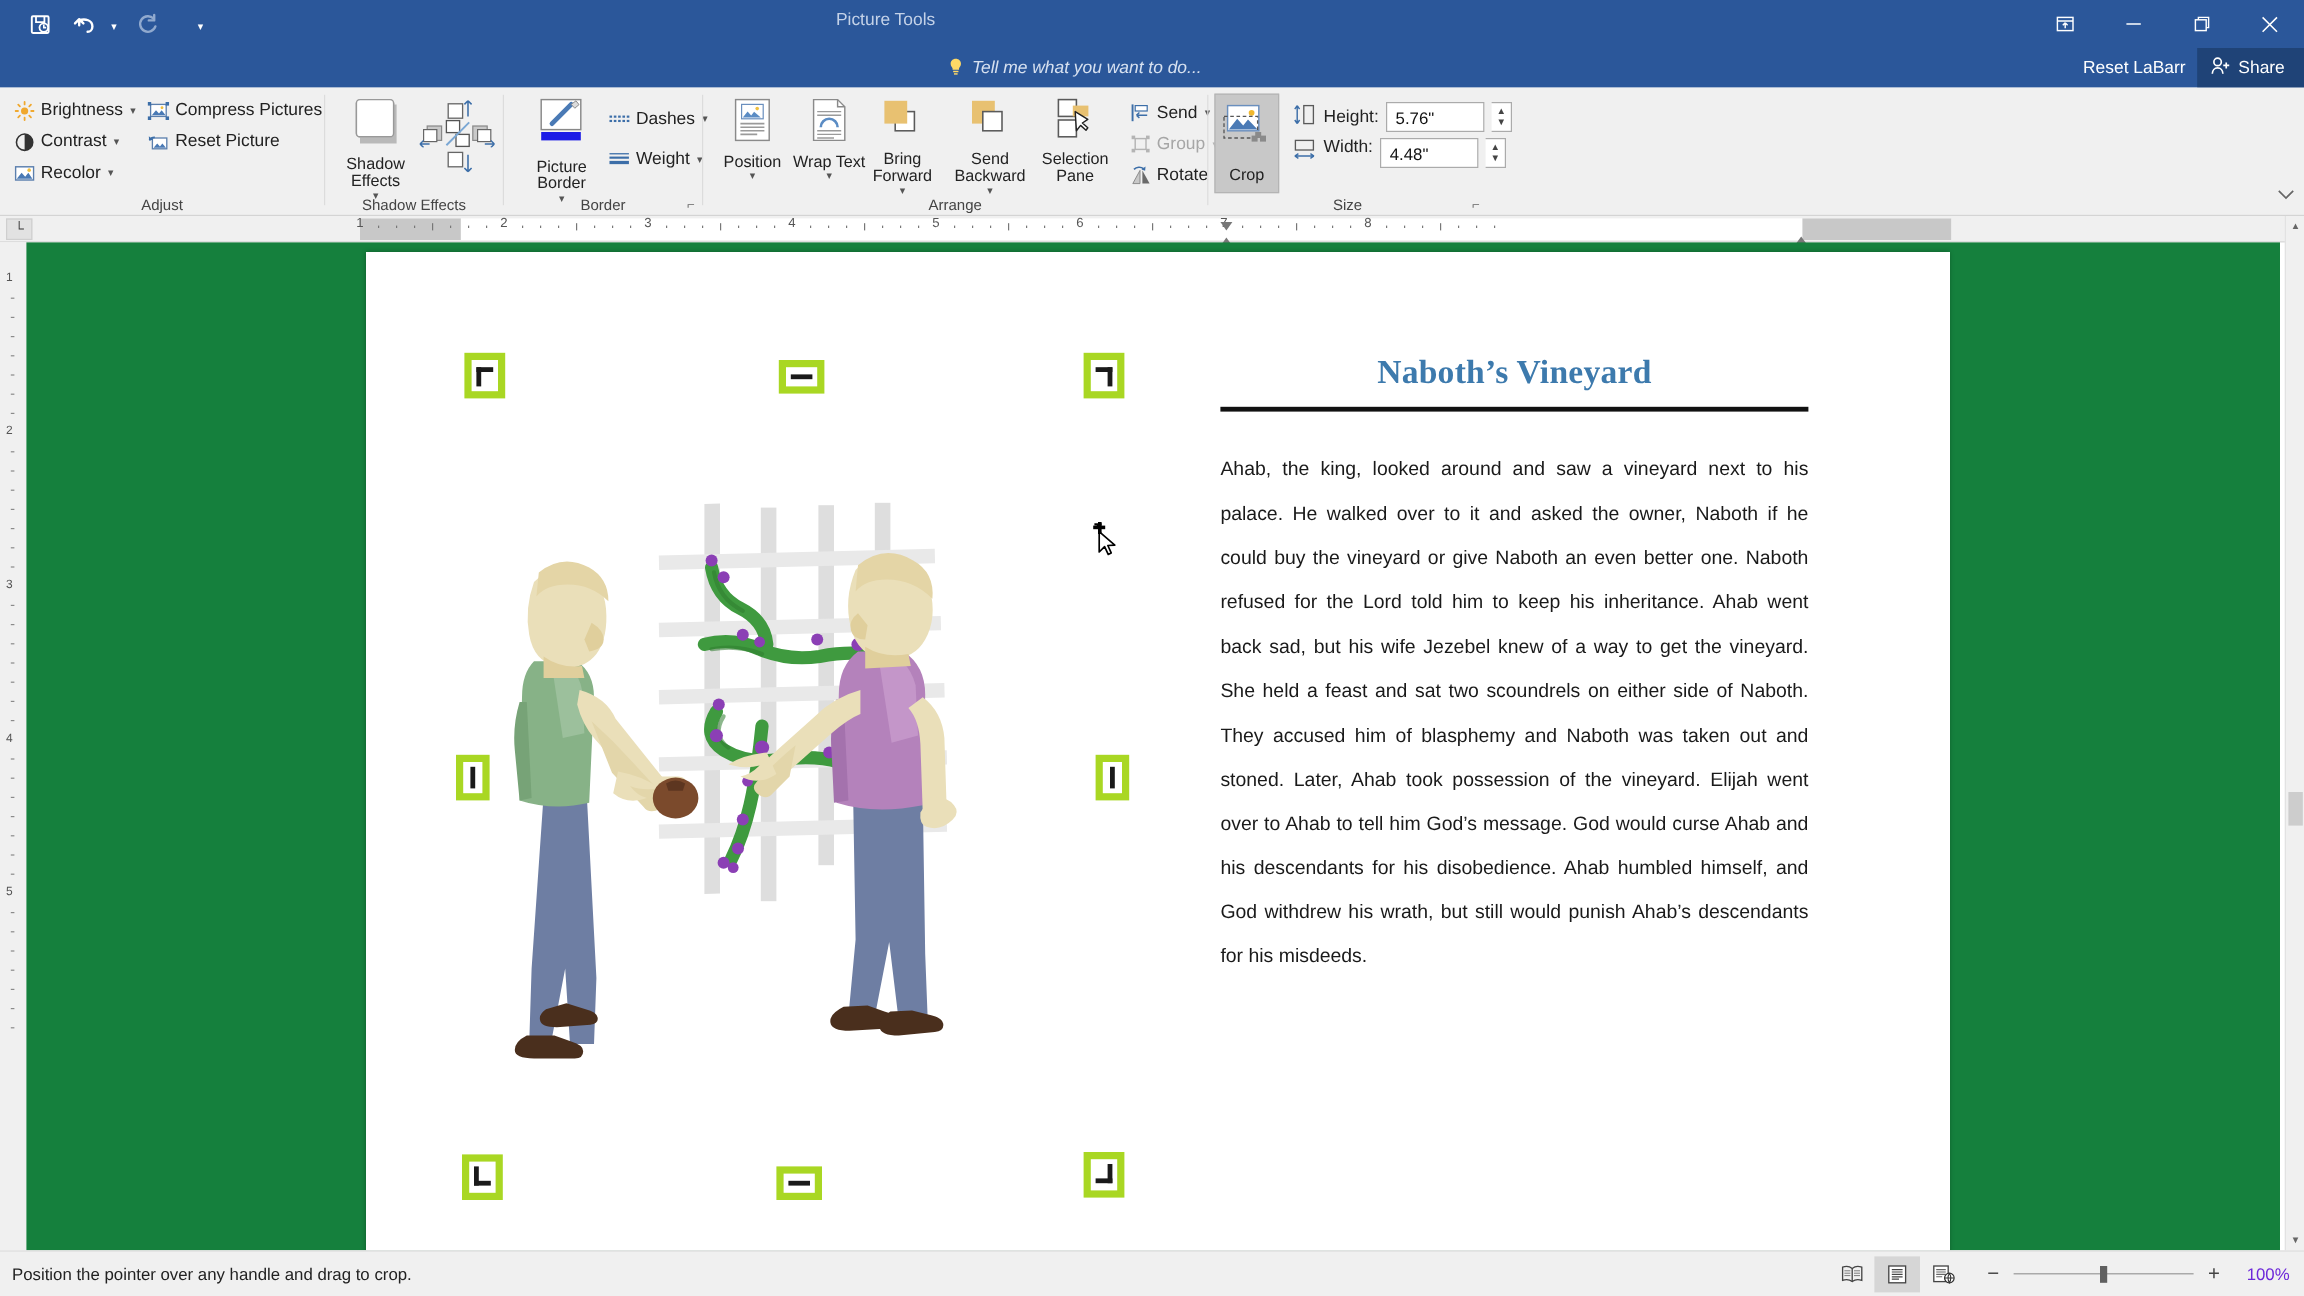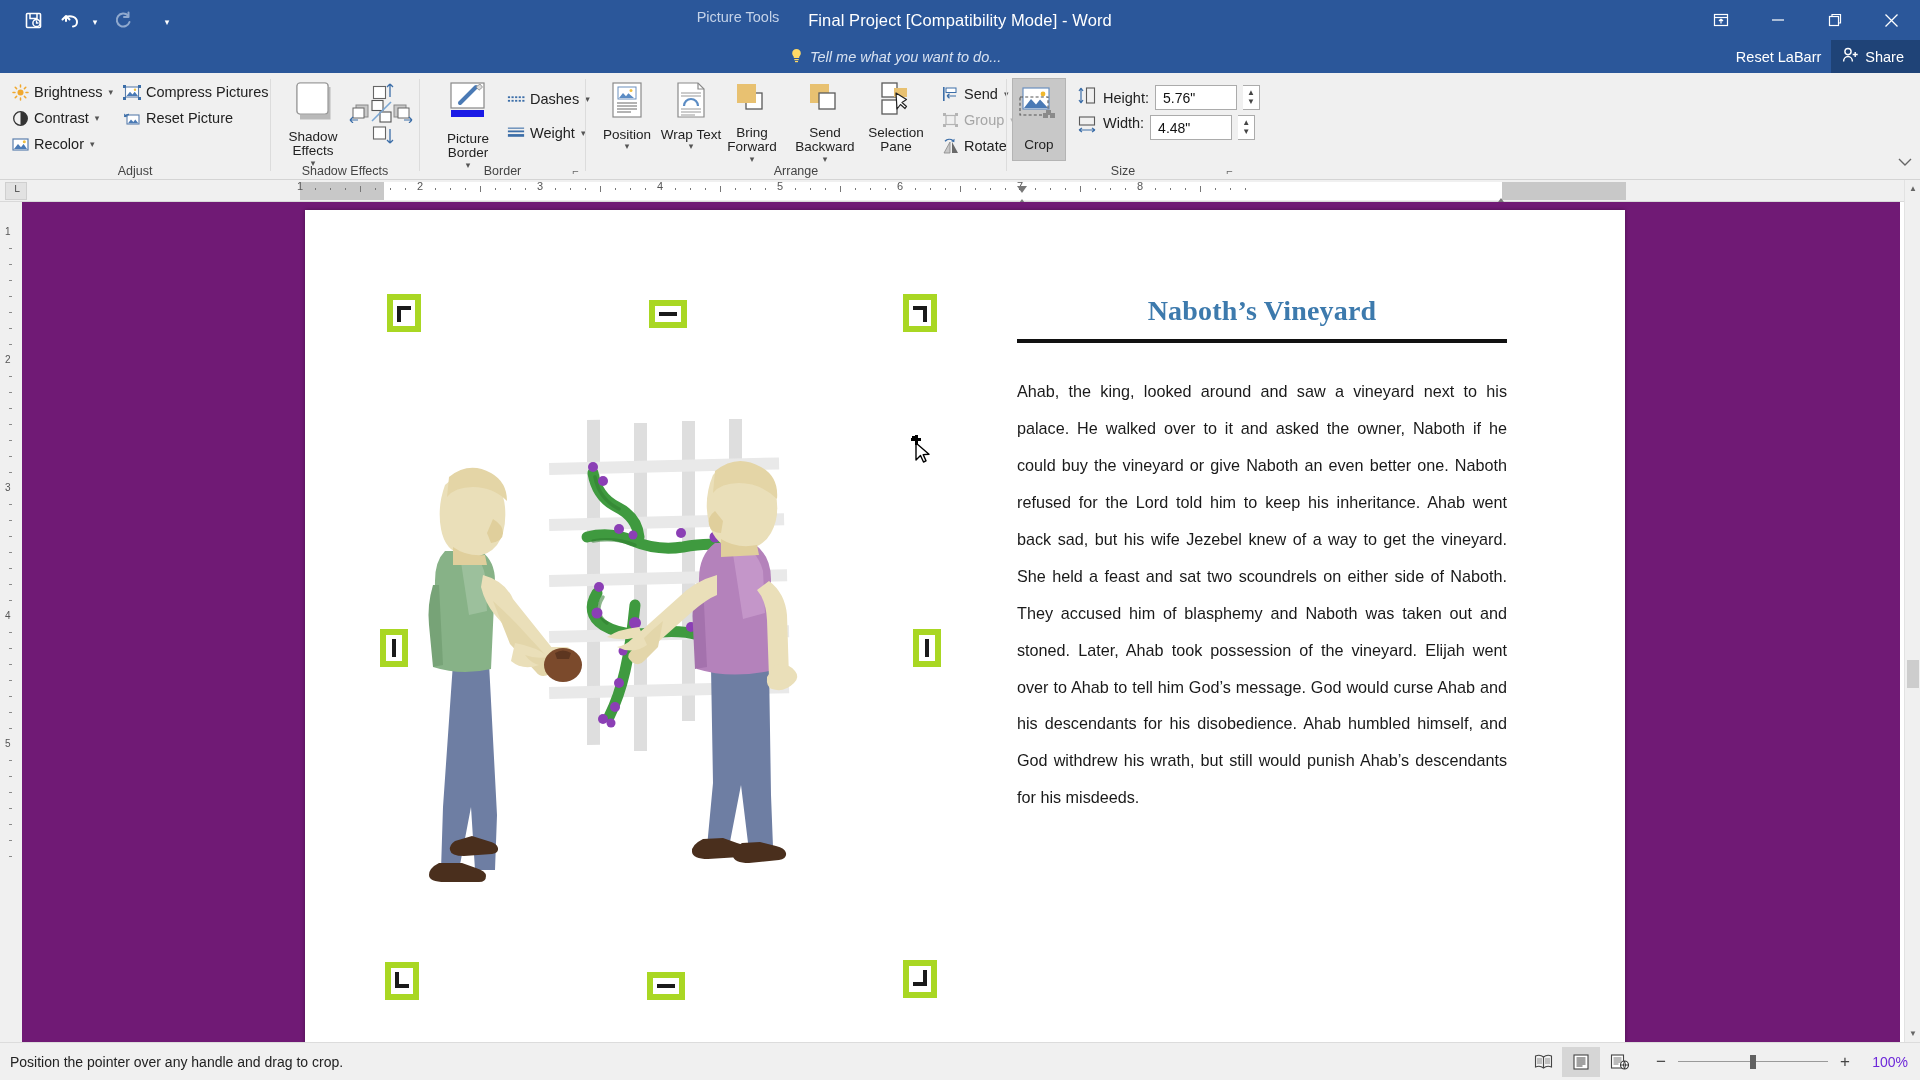--- a/index.html
+++ b/index.html
@@ -127,21 +127,21 @@
   .vruler {
     position: absolute; left: 0; top: 202px; width: 22px; height: 840px;
     background: #f0f0f0;
   }
   .vtick { position: absolute; left: 9px; width: 3px; height: 1px; background: #8a8a8a; }
   .vnum { position: absolute; left: 5px; font-size: 10px; color: #555; }
 
   
   .docarea {
     position: absolute; left: 22px; top: 202px; width: 1878px; height: 840px;
-    background: #701a75; overflow: hidden;
+    background: #15803d; overflow: hidden;
   }
   .page {
     position: absolute; left: 283px; top: 8px; width: 1320px; height: 872px;
     background: #fff; box-shadow: 0 0 4px rgba(0,0,0,.35);
   }
 
   
   .article { position: absolute; left: 712px; top: 85px; width: 490px; }
   .article h1 {
     font-family: "Liberation Serif", serif;
@@ -219,21 +219,20 @@
       <div class="qat-btn disabled">
         <svg width="19" height="18" viewBox="0 0 19 18">
             <path d="M14 4.5 A6.5 6.5 0 1 0 15.5 11" stroke="#90a9ce" stroke-width="2" fill="none" stroke-linecap="round"></path>
             <path d="M14.5 1.5 L14.5 6 L10 6" stroke="#90a9ce" stroke-width="2" fill="none" stroke-linecap="round" stroke-linejoin="round"></path>
           </svg>
       </div>
       <div class="qat-caret" style="margin-left:16px">▾</div>
     </div>
 
     <div class="ctx-tab-label">Picture Tools</div>
-    <div class="doc-title">Final Project [Compatibility Mode] - Word</div>
 
     <div class="win-btns">
       <div class="win-btn">
         <svg width="16" height="16" viewBox="0 0 16 16">
             <rect x="1.5" y="2.5" width="13" height="11" fill="none" stroke="#fff" stroke-width="1.2"></rect>
             <path d="M1.5 5.5h13" stroke="#fff" stroke-width="1.2"></path>
             <path d="M8 11.5V7 M8 7L6 9 M8 7l2 2" stroke="#fff" stroke-width="1.2" fill="none"></path>
           </svg>
       </div>
       <div class="win-btn">

